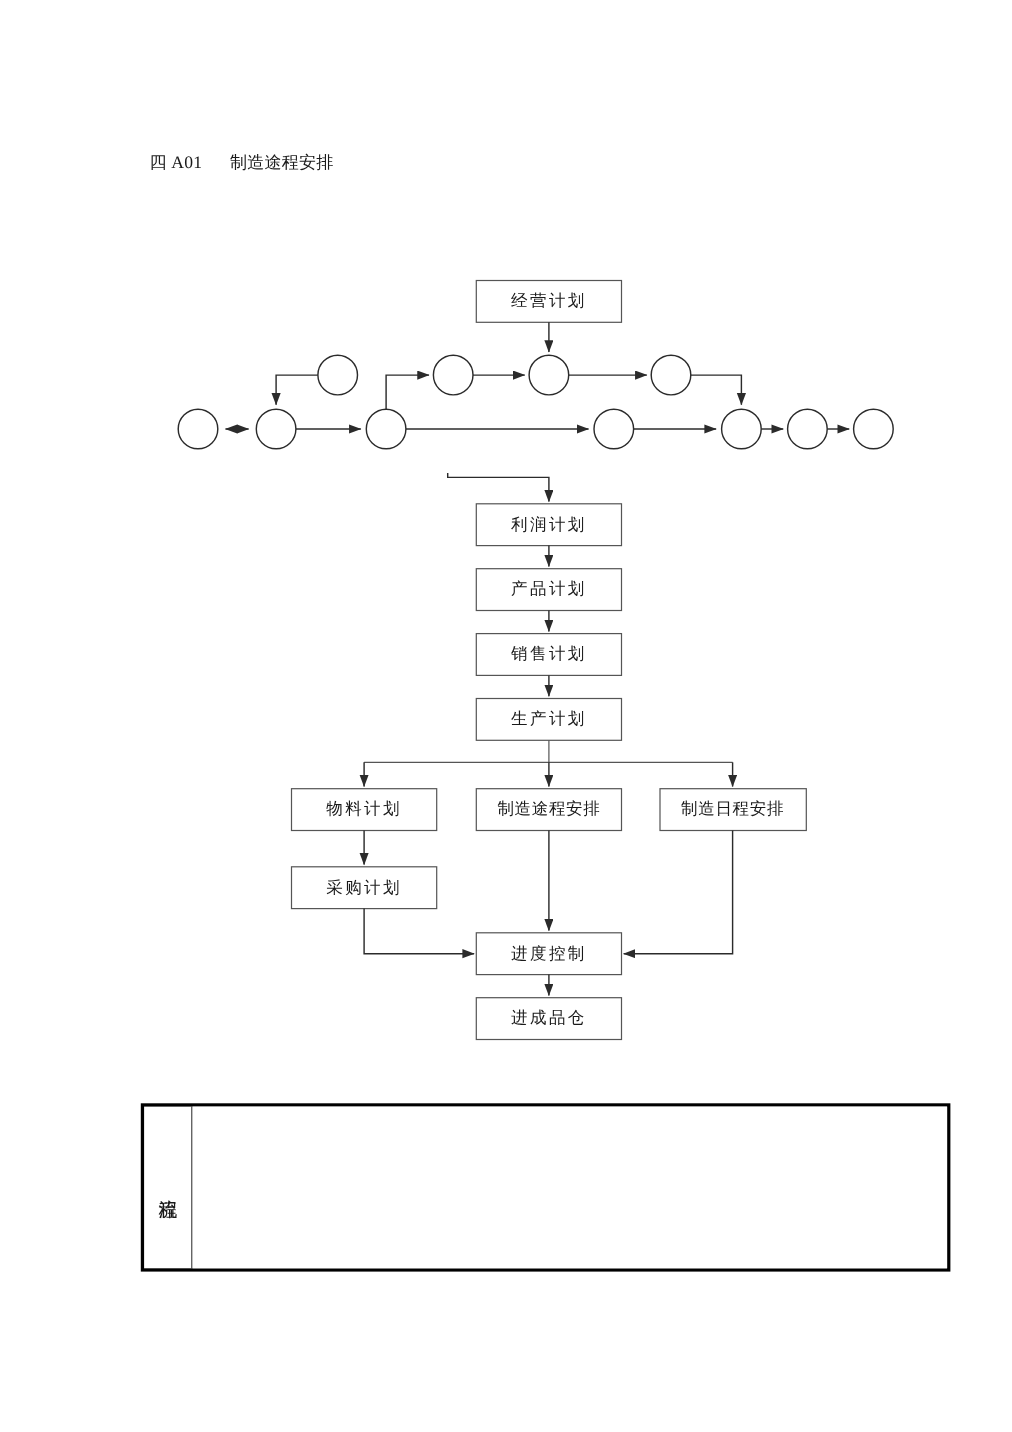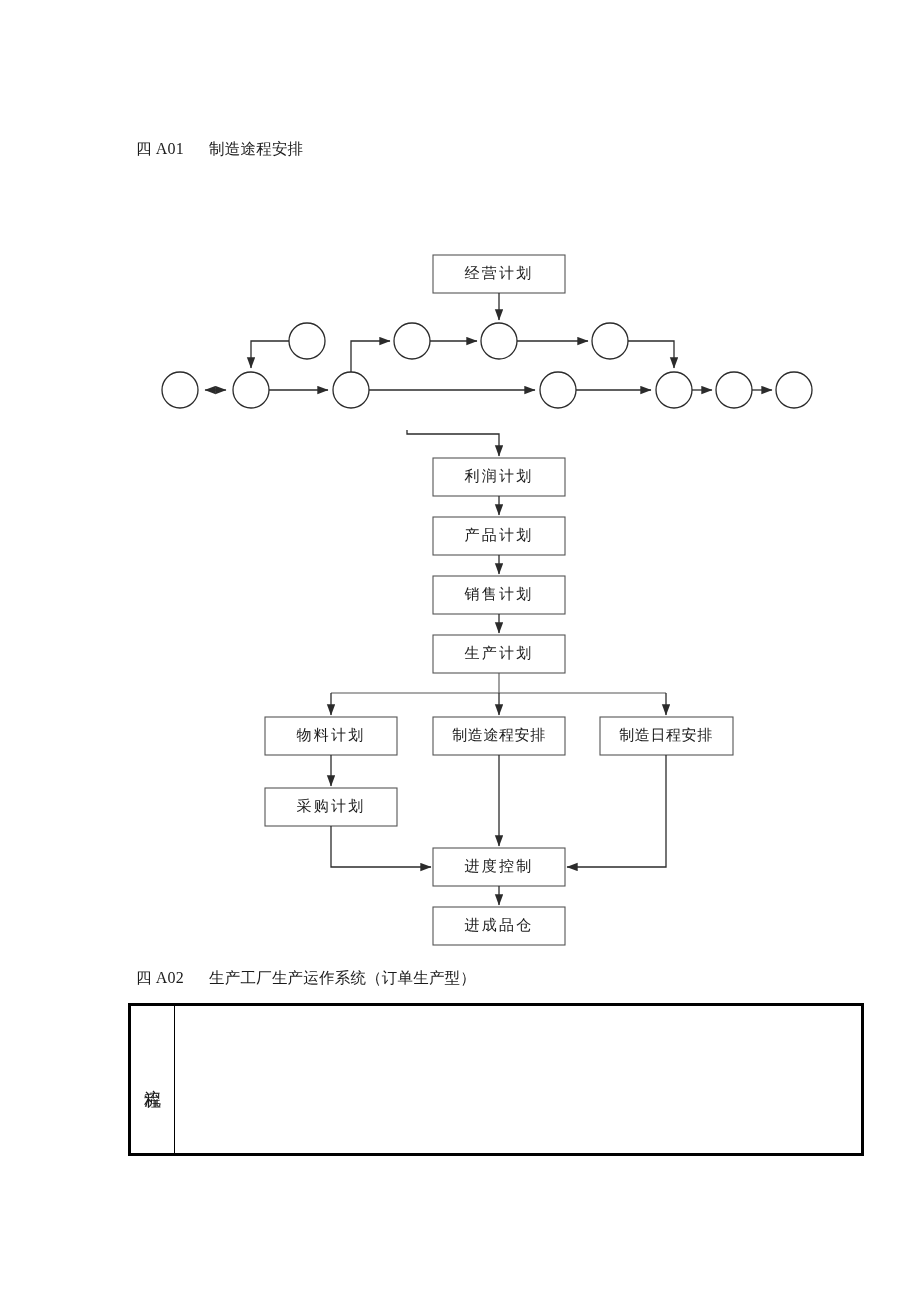--- a/index.html
+++ b/index.html
@@ -234,26 +234,20 @@
 
       <path class="edge" d="M499,656 L499,675" marker-end="url(#arrow)"></path>
 
       <g>
         <rect class="node-box" x="433" y="677" width="132" height="38"></rect>
         <text class="node-label" x="499" y="697">进成品仓</text>
       </g>
     </svg>
   </div>
 
-  <div class="section-heading" id="heading-a02">
-    <span>四</span>
-    <span class="heading-code">A02</span>
-    <span class="heading-gap"></span>
-    <span>生产工厂生产运作系统（订单生产型）</span>
-  </div>
 
   <div id="flow-table">
     <div class="table-col-label">
       <span class="vertical-text">流程</span>
     </div>
     <div class="table-col-body"></div>
   </div>
 
 </div>
 

